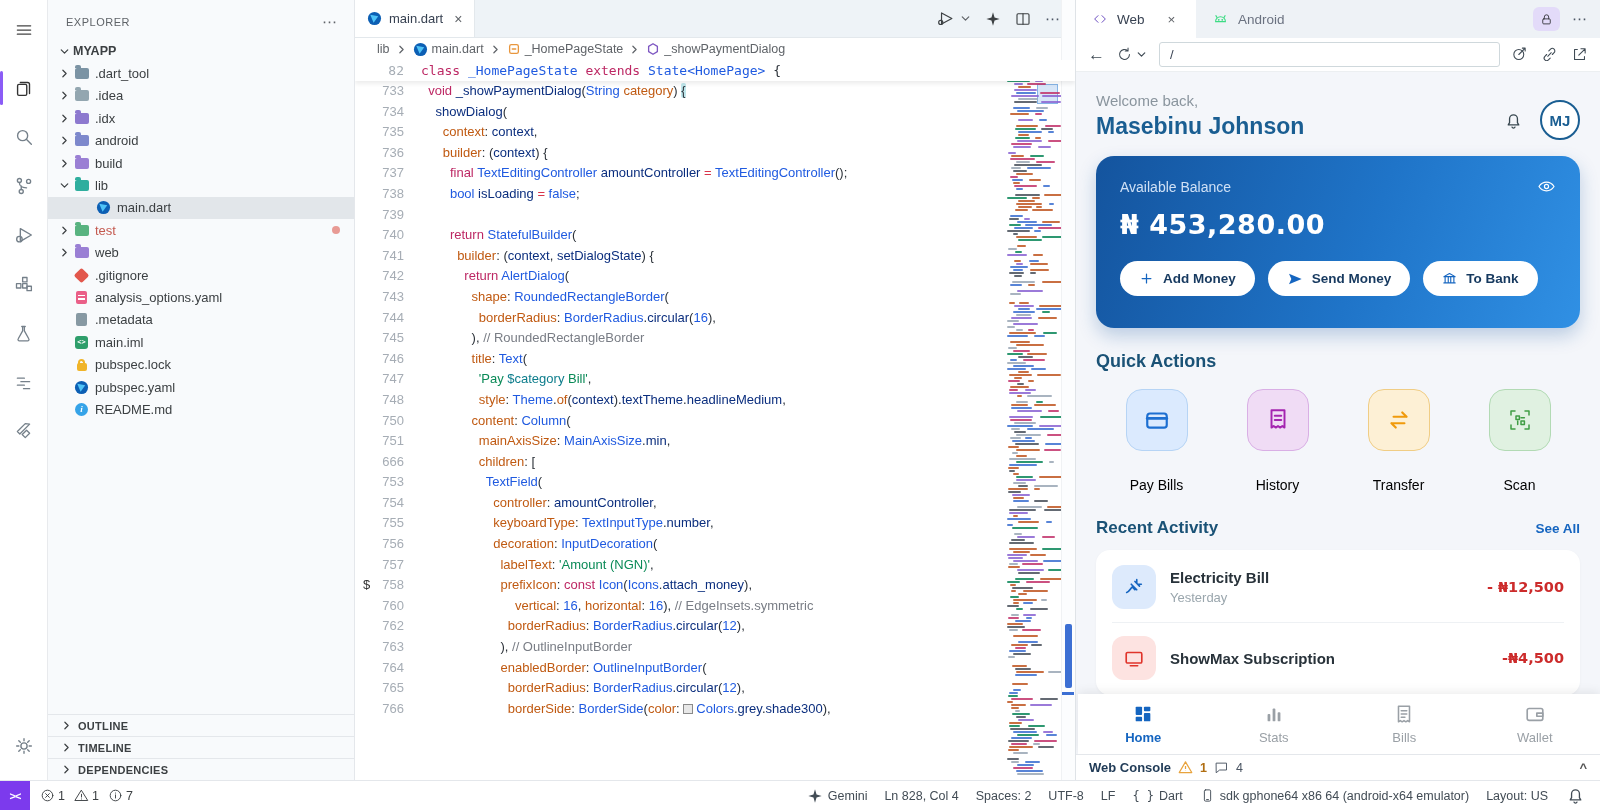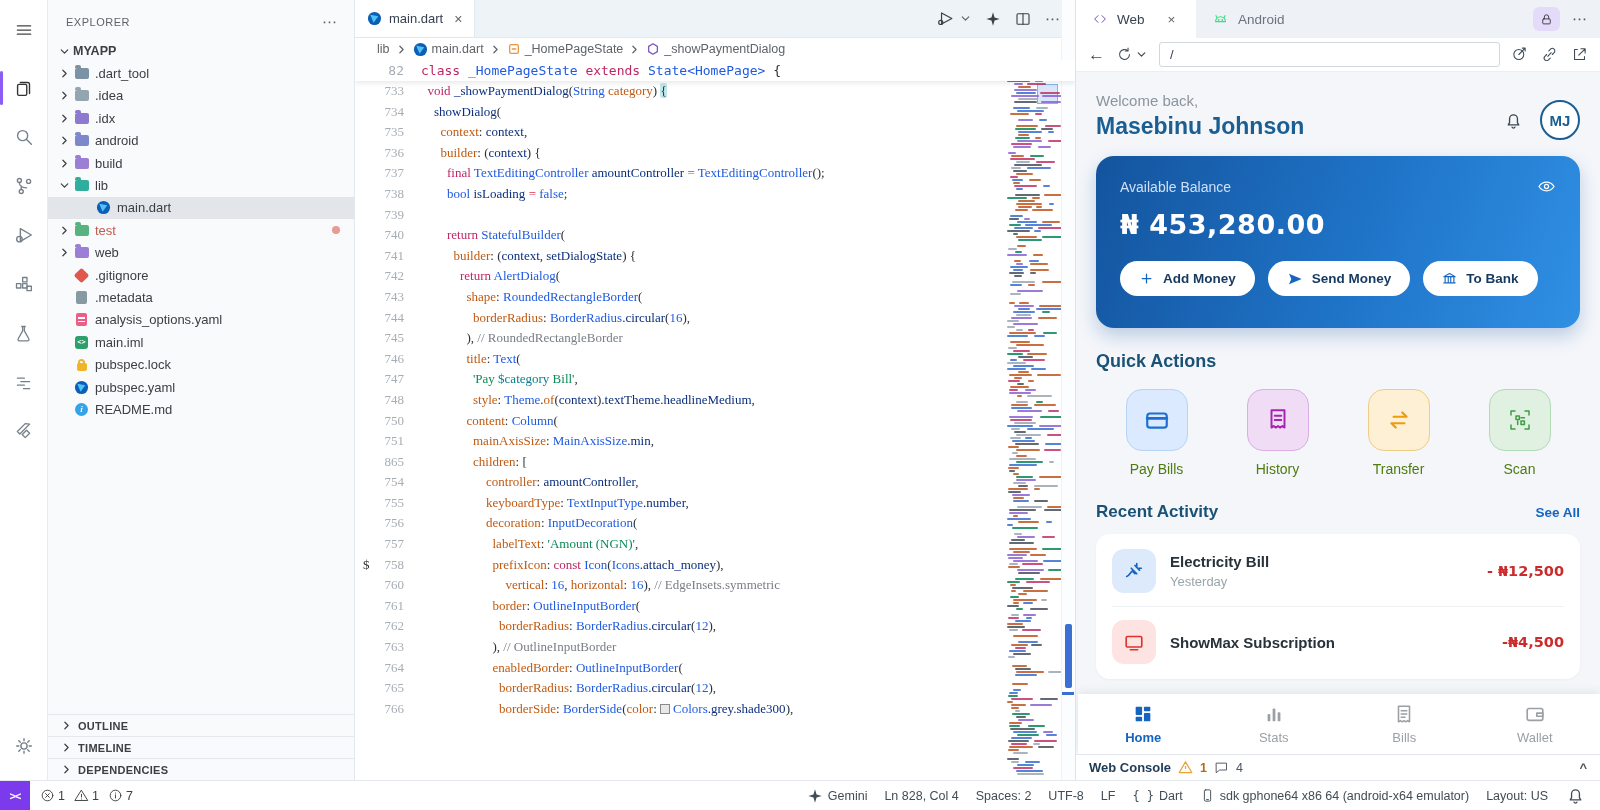--- a/index.html
+++ b/index.html
@@ -29,21 +29,21 @@
 #editor{position:absolute;left:355px;top:0;bottom:30px;right:525px;background:#fff;overflow:hidden}
 .tabbar{height:38px;background:#eef3f7;display:flex;align-items:stretch;border-bottom:1px solid #e3e8ec}
 .tab{background:#fff;display:flex;align-items:center;gap:7px;padding:0 12px;border-right:1px solid #e3e8ec;font-size:13px;color:#374151}
 .tab .close{color:#5f6368;font-size:14px;margin-left:4px}
 .ed-actions{margin-left:auto;display:flex;align-items:center;gap:13px;padding-right:14px;color:#3c4043}
 .ed-actions .chevm{color:#5f6368;margin-left:-9px}
 .breadcrumb{height:22px;display:flex;align-items:center;gap:5px;padding-left:22px;font-size:12.5px;color:#5f6368;background:#fff}
 .bc-item{display:flex;align-items:center;gap:4px}
 .sticky{height:21px;display:flex;font-family:"DejaVu Sans Mono",monospace;font-size:13px;line-height:21px;background:#fff;box-shadow:0 3px 4px rgba(0,0,0,.07);position:relative;z-index:3;white-space:pre}
 .codewrap{position:absolute;left:0;right:14px;top:81px;bottom:0;overflow:hidden}
-.cl{height:20.6px;display:flex;font-family:Liberation Serif, serif;font-size:13px;line-height:20.6px;white-space:pre}
+.cl{height:20.6px;display:flex;font-family:Liberation Sans, sans-serif;font-size:13px;line-height:20.6px;white-space:pre}
 .gut{width:66px;flex:none;text-align:right;color:#a6adb5;padding-right:17px;position:relative}
 .gut .mk{position:absolute;left:8px;color:#333}
 .ct{flex:1;overflow:hidden}
 .tk-k{color:#bd2864}.tk-c{color:#1f5ae0}.tk-i{color:#0b2e7e}.tk-p{color:#c05a12}
 .tk-s{color:#0a8a57}.tk-v{color:#0d7d8c}.tk-n{color:#1f5ae0}.tk-m{color:#797d85}
 .tk-o{color:#d9344a}.tk-t{color:#2b3138}
 .tk-h{background:#bfe7ec;border-radius:2px;color:#2b3138}
 .sw{display:inline-block;width:10px;height:10px;background:#e8e8e8;border:1px solid #8a8a8a;vertical-align:-1px;margin-right:3px}
 .minimap{position:absolute;right:14px;top:60px;bottom:0;width:56px;overflow:hidden}
 .mm-row{position:absolute;height:2px;border-radius:1px;opacity:.85}
@@ -75,21 +75,21 @@
 .balance-card{margin-top:16px;border-radius:18px;padding:21px 24px;background:linear-gradient(110deg,#14549e 0%,#1f74c8 55%,#3090e4 100%);color:#fff;height:172px;box-shadow:0 8px 18px rgba(21,84,158,.25)}
 .bc-top{display:flex;justify-content:space-between;align-items:center;color:#cfe0f5;font-size:14px}
 .bc-amount{font-size:27px;font-weight:bold;margin-top:13px;font-family:"DejaVu Sans",sans-serif;letter-spacing:.5px}
 .bc-btns{display:flex;gap:13px;margin-top:21px}
 .bc-btn{height:35px;background:#fff;border-radius:18px;display:flex;align-items:center;gap:9px;padding:0 19px;color:#16395f;font-weight:bold;font-size:13.5px}
 .bc-btn .bi{color:#1565c0}
 .qa-title{margin-top:23px;font-size:18px;font-weight:bold;color:#1a5276}
 .qa-grid{display:grid;grid-template-columns:repeat(4,1fr);margin-top:17px}
 .qa-cell{display:flex;flex-direction:column;align-items:center}
 .qa-tile{width:62px;height:62px;border-radius:16px;display:flex;align-items:center;justify-content:center;border:1px solid}
-.qa-label{margin-top:10px;font-size:14px;color:#4d7c0f}
+.qa-label{margin-top:26px;font-size:14px;color:#000000}
 .ra-head{display:flex;justify-content:space-between;align-items:center;margin-top:25px}
 .ra-title{font-size:17px;font-weight:bold;color:#1a5276}
 .see-all{color:#1565c0;font-size:13.5px;font-weight:bold}
 .ra-card{background:#fff;border-radius:14px;margin-top:12px;padding:2px 16px;box-shadow:0 1px 3px rgba(0,0,0,.04)}
 .ra-row{display:flex;align-items:center;gap:14px;padding:13px 0;border-bottom:1px solid #eef1f4}
 .ra-row:last-child{border-bottom:none}
 .ra-chip{width:44px;height:44px;border-radius:12px;display:flex;align-items:center;justify-content:center;flex:none}
 .ra-t{font-size:15px;font-weight:bold;color:#28323a}
 .ra-s{font-size:13px;color:#9aa6ad;margin-top:4px}
 .ra-amt{margin-left:auto;font-weight:bold;color:#cc2b2b;font-family:"DejaVu Sans",sans-serif;font-size:14.5px}
@@ -309,33 +309,33 @@
       <div class="row" style="padding-left: 8px;">
         <span class="chev"></span>
         <span class="ficon">
           <span style="width:11px;height:11px;background:#e2574c;transform:rotate(45deg);display:inline-block;border-radius:2px"></span>
         </span>
         <span>.gitignore</span>
       </div>
       <div class="row" style="padding-left: 8px;">
         <span class="chev"></span>
         <span class="ficon">
-          <span style="width:11px;height:13px;background:#8799a3;border-radius:2px;display:inline-block"></span>
-        </span>
-        <span>.metadata</span>
-      </div>
-      <div class="row" style="padding-left: 8px;">
-        <span class="chev"></span>
-        <span class="ficon">
           <span style="width:11px;height:13px;background:#ea5f88;border-radius:2px;display:inline-flex;flex-direction:column;justify-content:center;gap:2px;align-items:center">
             <i style="width:7px;height:1.5px;background:#fff"></i>
             <i style="width:7px;height:1.5px;background:#fff"></i>
           </span>
         </span>
         <span>analysis_options.yaml</span>
+      </div>
+      <div class="row" style="padding-left: 8px;">
+        <span class="chev"></span>
+        <span class="ficon">
+          <span style="width:11px;height:13px;background:#8799a3;border-radius:2px;display:inline-block"></span>
+        </span>
+        <span>.metadata</span>
       </div>
       <div class="row" style="padding-left: 8px;">
         <span class="chev"></span>
         <span class="ficon">
           <span style="width:13px;height:13px;background:#2e9e6b;border-radius:3px;color:#fff;font:bold 7px 'DejaVu Sans Mono',monospace;display:inline-flex;align-items:center;justify-content:center">&lt;&gt;</span>
         </span>
         <span>main.iml</span>
       </div>
       <div class="row" style="padding-left: 8px;">
         <span class="chev"></span>
@@ -492,28 +492,28 @@
       <div class="cl"><span class="gut">741</span><span class="ct"><span class="tk-t">          </span><span class="tk-p">builder</span><span class="tk-t">: (</span><span class="tk-i">context</span><span class="tk-t">, </span><span class="tk-i">setDialogState</span><span class="tk-t">) {</span></span></div>
       <div class="cl"><span class="gut">742</span><span class="ct"><span class="tk-t">            </span><span class="tk-k">return</span><span class="tk-t"> </span><span class="tk-c">AlertDialog</span><span class="tk-t">(</span></span></div>
       <div class="cl"><span class="gut">743</span><span class="ct"><span class="tk-t">              </span><span class="tk-p">shape</span><span class="tk-t">: </span><span class="tk-c">RoundedRectangleBorder</span><span class="tk-t">(</span></span></div>
       <div class="cl"><span class="gut">744</span><span class="ct"><span class="tk-t">                </span><span class="tk-p">borderRadius</span><span class="tk-t">: </span><span class="tk-c">BorderRadius</span><span class="tk-t">.</span><span class="tk-i">circular</span><span class="tk-t">(</span><span class="tk-n">16</span><span class="tk-t">),</span></span></div>
       <div class="cl"><span class="gut">745</span><span class="ct"><span class="tk-t">              </span><span class="tk-t">), </span><span class="tk-m">// RoundedRectangleBorder</span></span></div>
       <div class="cl"><span class="gut">746</span><span class="ct"><span class="tk-t">              </span><span class="tk-p">title</span><span class="tk-t">: </span><span class="tk-c">Text</span><span class="tk-t">(</span></span></div>
       <div class="cl"><span class="gut">747</span><span class="ct"><span class="tk-t">                </span><span class="tk-s">'Pay </span><span class="tk-v">$category</span><span class="tk-s"> Bill'</span><span class="tk-t">,</span></span></div>
       <div class="cl"><span class="gut">748</span><span class="ct"><span class="tk-t">                </span><span class="tk-p">style</span><span class="tk-t">: </span><span class="tk-c">Theme</span><span class="tk-t">.</span><span class="tk-p">of</span><span class="tk-t">(</span><span class="tk-i">context</span><span class="tk-t">).</span><span class="tk-i">textTheme</span><span class="tk-t">.</span><span class="tk-i">headlineMedium</span><span class="tk-t">,</span></span></div>
       <div class="cl"><span class="gut">750</span><span class="ct"><span class="tk-t">              </span><span class="tk-p">content</span><span class="tk-t">: </span><span class="tk-c">Column</span><span class="tk-t">(</span></span></div>
       <div class="cl"><span class="gut">751</span><span class="ct"><span class="tk-t">                </span><span class="tk-p">mainAxisSize</span><span class="tk-t">: </span><span class="tk-c">MainAxisSize</span><span class="tk-t">.</span><span class="tk-i">min</span><span class="tk-t">,</span></span></div>
-      <div class="cl"><span class="gut">865</span><span class="ct"><span class="tk-t">                </span><span class="tk-p">children</span><span class="tk-t">: [</span></span></div>
+      <div class="cl"><span class="gut">666</span><span class="ct"><span class="tk-t">                </span><span class="tk-p">children</span><span class="tk-t">: [</span></span></div>
+      <div class="cl"><span class="gut">753</span><span class="ct"><span class="tk-t">                  </span><span class="tk-c">TextField</span><span class="tk-t">(</span></span></div>
       <div class="cl"><span class="gut">754</span><span class="ct"><span class="tk-t">                    </span><span class="tk-p">controller</span><span class="tk-t">: </span><span class="tk-i">amountController</span><span class="tk-t">,</span></span></div>
       <div class="cl"><span class="gut">755</span><span class="ct"><span class="tk-t">                    </span><span class="tk-p">keyboardType</span><span class="tk-t">: </span><span class="tk-c">TextInputType</span><span class="tk-t">.</span><span class="tk-i">number</span><span class="tk-t">,</span></span></div>
       <div class="cl"><span class="gut">756</span><span class="ct"><span class="tk-t">                    </span><span class="tk-p">decoration</span><span class="tk-t">: </span><span class="tk-c">InputDecoration</span><span class="tk-t">(</span></span></div>
       <div class="cl"><span class="gut">757</span><span class="ct"><span class="tk-t">                      </span><span class="tk-p">labelText</span><span class="tk-t">: </span><span class="tk-s">'Amount (NGN)'</span><span class="tk-t">,</span></span></div>
       <div class="cl"><span class="gut"><span class="mk">$</span>758</span><span class="ct"><span class="tk-t">                      </span><span class="tk-p">prefixIcon</span><span class="tk-t">: </span><span class="tk-k">const</span><span class="tk-t"> </span><span class="tk-c">Icon</span><span class="tk-t">(</span><span class="tk-c">Icons</span><span class="tk-t">.</span><span class="tk-i">attach_money</span><span class="tk-t">),</span></span></div>
       <div class="cl"><span class="gut">760</span><span class="ct"><span class="tk-t">                          </span><span class="tk-p">vertical</span><span class="tk-t">: </span><span class="tk-n">16</span><span class="tk-t">, </span><span class="tk-p">horizontal</span><span class="tk-t">: </span><span class="tk-n">16</span><span class="tk-t">), </span><span class="tk-m">// EdgeInsets.symmetric</span></span></div>
-      <div class="cl"><span class="gut">761</span><span class="ct"><span class="tk-t">                      </span><span class="tk-p">border</span><span class="tk-t">: </span><span class="tk-c">OutlineInputBorder</span><span class="tk-t">(</span></span></div>
       <div class="cl"><span class="gut">762</span><span class="ct"><span class="tk-t">                        </span><span class="tk-p">borderRadius</span><span class="tk-t">: </span><span class="tk-c">BorderRadius</span><span class="tk-t">.</span><span class="tk-i">circular</span><span class="tk-t">(</span><span class="tk-n">12</span><span class="tk-t">),</span></span></div>
       <div class="cl"><span class="gut">763</span><span class="ct"><span class="tk-t">                      </span><span class="tk-t">), </span><span class="tk-m">// OutlineInputBorder</span></span></div>
       <div class="cl"><span class="gut">764</span><span class="ct"><span class="tk-t">                      </span><span class="tk-p">enabledBorder</span><span class="tk-t">: </span><span class="tk-c">OutlineInputBorder</span><span class="tk-t">(</span></span></div>
       <div class="cl"><span class="gut">765</span><span class="ct"><span class="tk-t">                        </span><span class="tk-p">borderRadius</span><span class="tk-t">: </span><span class="tk-c">BorderRadius</span><span class="tk-t">.</span><span class="tk-i">circular</span><span class="tk-t">(</span><span class="tk-n">12</span><span class="tk-t">),</span></span></div>
       <div class="cl"><span class="gut">766</span><span class="ct"><span class="tk-t">                        </span><span class="tk-p">borderSide</span><span class="tk-t">: </span><span class="tk-c">BorderSide</span><span class="tk-t">(</span><span class="tk-p">color</span><span class="tk-t">: </span><span class="sw"></span><span class="tk-c">Colors</span><span class="tk-t">.</span><span class="tk-i">grey</span><span class="tk-t">.</span><span class="tk-i">shade300</span><span class="tk-t">),</span></span></div>
     </div>
   <div class="minimap" id="minimap">
       <div class="mm-box"></div>
       <div class="mm-row" style="top: 2px; left: 5px; width: 19.2373px; background: rgb(138, 99, 210);"></div>
       <div class="mm-row" style="top: 2px; left: 27.5696px; width: 21.1534px; background: rgb(9, 134, 88);"></div>

